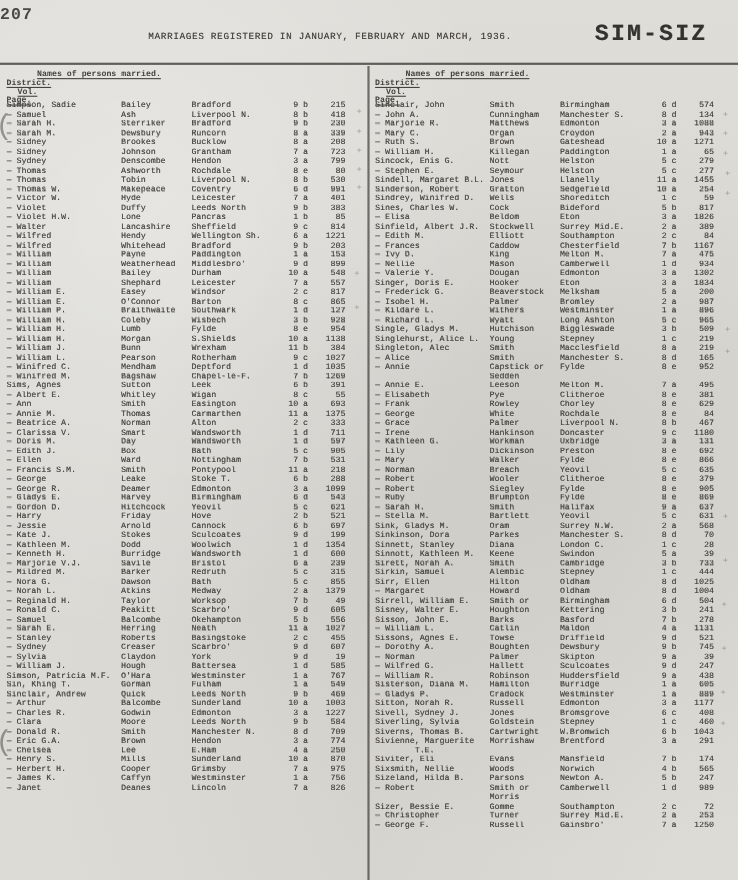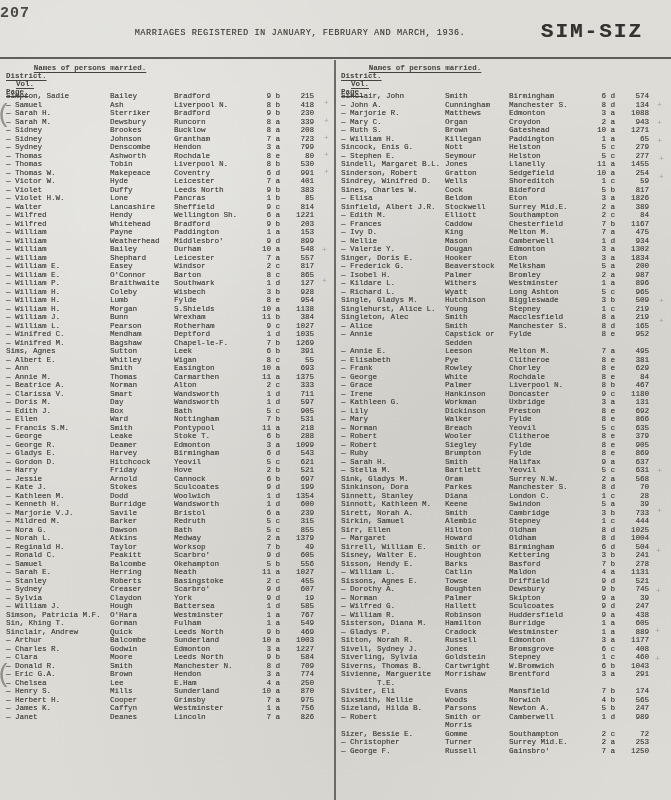--- a/index.html
+++ b/index.html
@@ -999,21 +999,21 @@
           <span class="c pg">504</span>
         </div>
         <div class="row">
           <span class="c name">Sisney, Walter E.</span>
           <span class="c surname">Houghton</span>
           <span class="c district">Kettering</span>
           <span class="c vol">3 b</span>
           <span class="c pg">241</span>
         </div>
         <div class="row">
-          <span class="c name">Sisson, Hendy E.</span>
+          <span class="c name">Sisson, John E.</span>
           <span class="c surname">Barks</span>
           <span class="c district">Basford</span>
           <span class="c vol">7 b</span>
           <span class="c pg">278</span>
         </div>
         <div class="row">
           <span class="c name">— William L.</span>
           <span class="c surname">Catlin</span>
           <span class="c district">Maldon</span>
           <span class="c vol">4 a</span>

